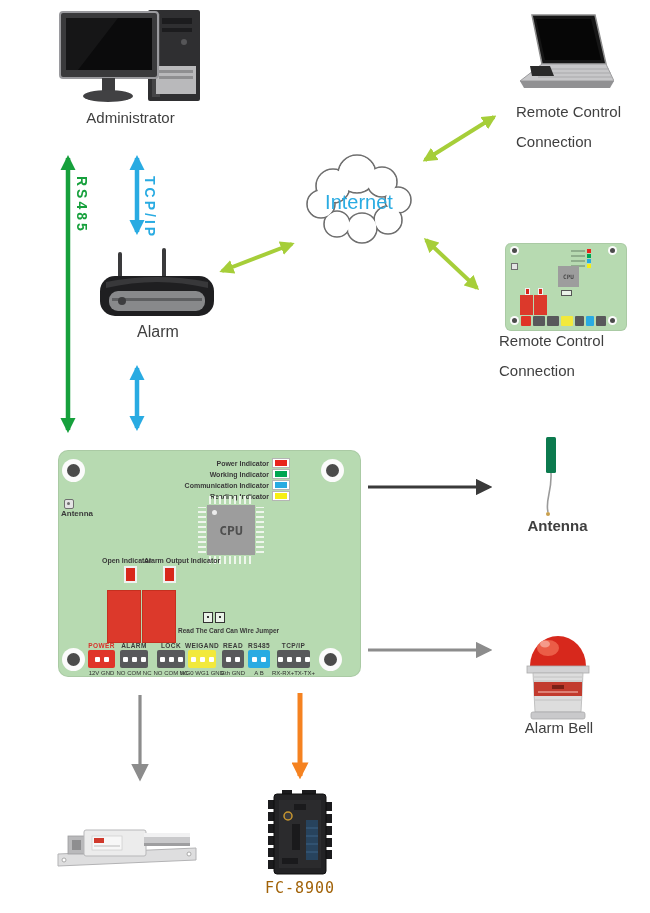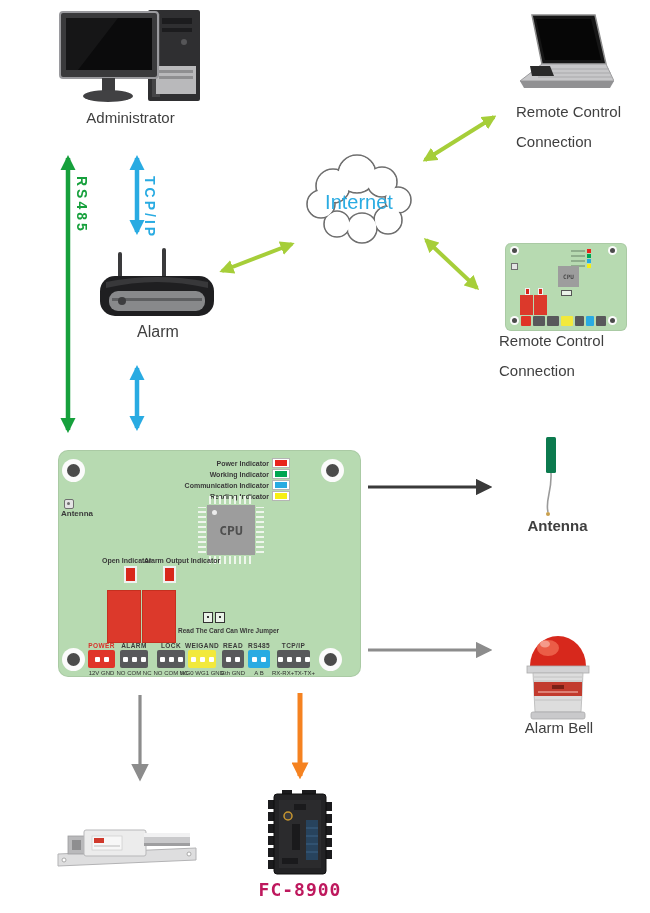--- a/index.html
+++ b/index.html
@@ -380,15 +380,15 @@
     <circle cx="20" cy="26" r="4" fill="#3a3a3c" stroke="#c9972f" stroke-width="1.5"></circle>
     <rect x="26" y="14" width="12" height="6" fill="#1a1a1c"></rect>
     <rect x="24" y="34" width="8" height="26" fill="#1a1a1c"></rect>
     <rect x="38" y="30" width="12" height="40" fill="#27435d"></rect>
     <line x1="38" y1="38" x2="50" y2="38" stroke="#3c6285" stroke-width="1"></line>
     <line x1="38" y1="46" x2="50" y2="46" stroke="#3c6285" stroke-width="1"></line>
     <line x1="38" y1="54" x2="50" y2="54" stroke="#3c6285" stroke-width="1"></line>
     <line x1="38" y1="62" x2="50" y2="62" stroke="#3c6285" stroke-width="1"></line>
     <rect x="14" y="68" width="16" height="6" fill="#1a1a1c"></rect>
   </svg>
-  <div class="lbl center mono" style="left:250px;top:879px;width:100px;font-size:18px;font-weight:bold;letter-spacing:1px;color:#be185d">FC-8900</div>
+  <div class="lbl center mono" style="left:250px;top:879px;width:100px;font-size:15px;font-weight:normal;letter-spacing:1px;color:#a16207">FC-8900</div>
 
 </div>
 
 </body></html>

